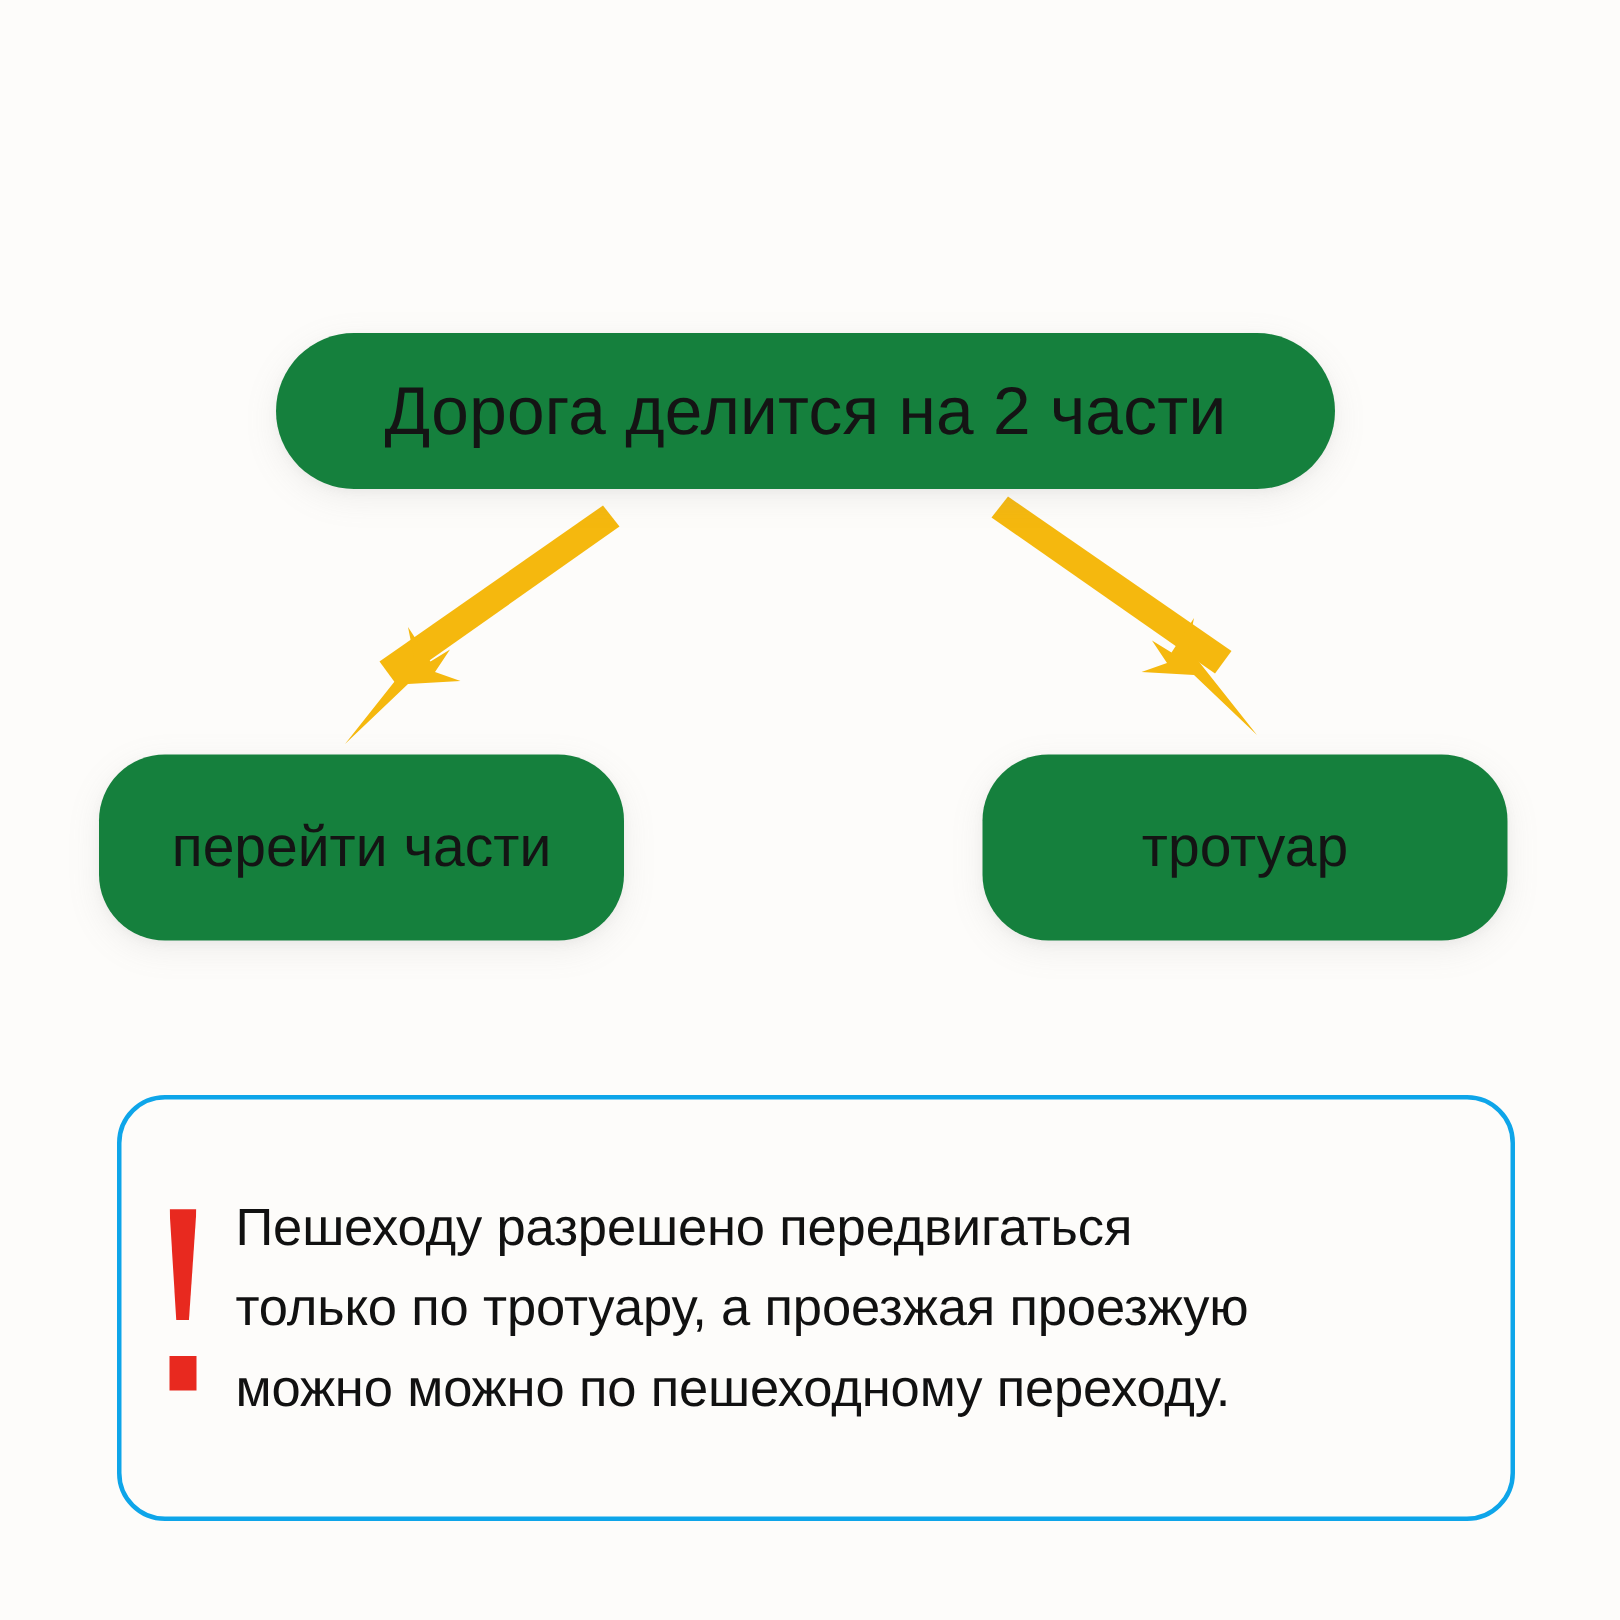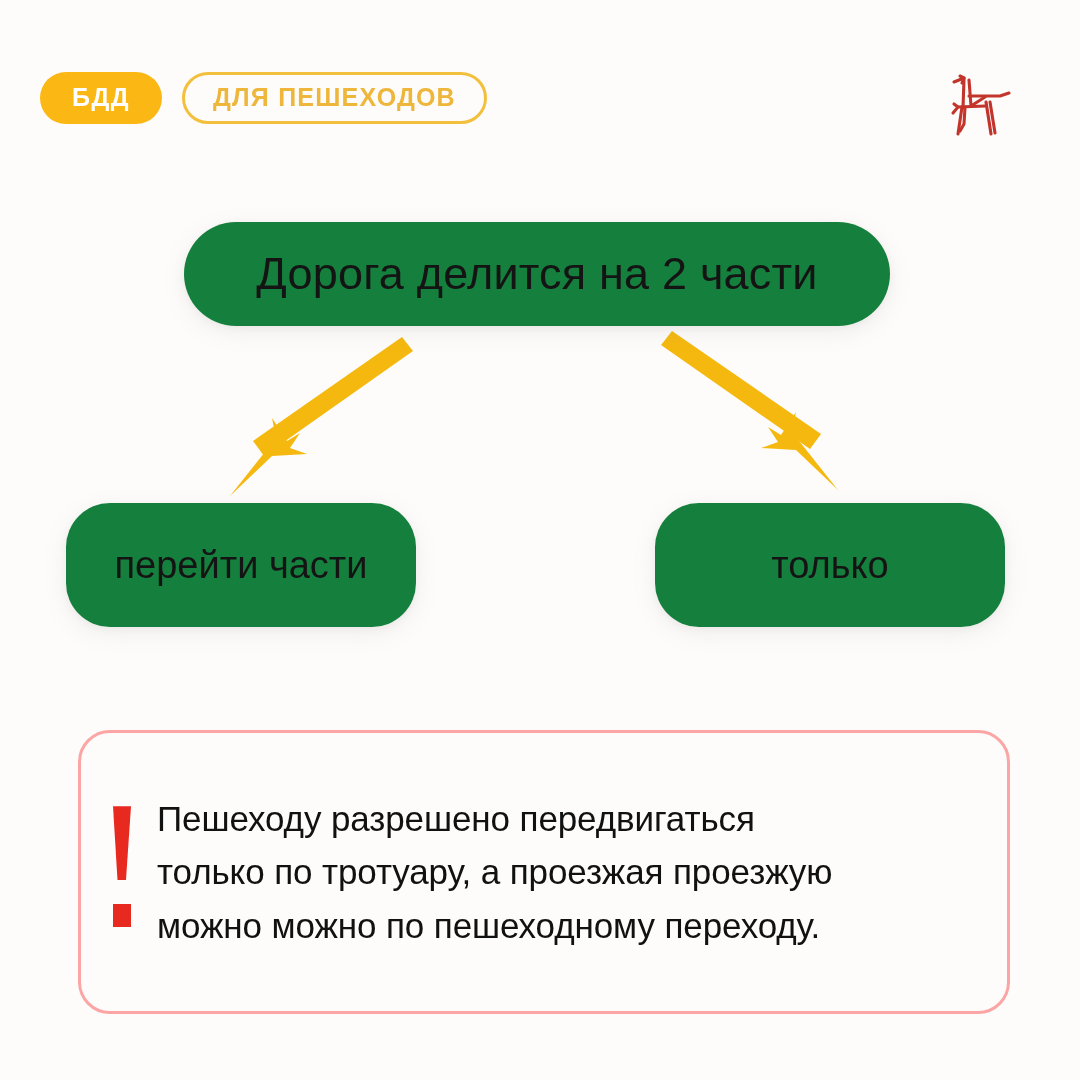--- a/index.html
+++ b/index.html
@@ -135,21 +135,21 @@
     pointer-events: none;
   }
 
   
   .note {
     position: absolute;
     left: 78px;
     top: 730px;
     width: 932px;
     height: 284px;
-    border: 3px solid #fca5a5;
+    border: 3px solid #0ea5e9;
     border-radius: 32px;
     box-sizing: border-box;
     display: flex;
     align-items: center;
   }
 
   .note-inner {
     display: flex;
     align-items: flex-start;
     gap: 24px;
@@ -189,53 +189,20 @@
   .note-text .ln {
     display: block;
     white-space: nowrap;
   }
 </style>
 </head>
 <body>
 
 <div class="slide">
 
-  <div class="header">
-    <div class="badge-solid">БДД</div>
-
-    <div class="badge-outline">ДЛЯ ПЕШЕХОДОВ</div>
-
-    <div class="logo">
-      <svg viewBox="0 0 78 78" width="78" height="78" aria-hidden="true">
-        <g fill="none" stroke="#c3352c" stroke-width="3.1" stroke-linecap="round" stroke-linejoin="round">
-
-          <path d="M14 18 L24 14"></path>
-          <path d="M20 12 L24 14 L22 19"></path>
-
-          <path d="M24 15 L23 44"></path>
-
-          <path d="M29 16 L31 42"></path>
-
-          <path d="M29 32 L60 32 L69 29"></path>
-
-          <path d="M18 43 L46 42"></path>
-
-          <path d="M14 40 L18 43 L13 49"></path>
-
-          <path d="M22 43 L18 70"></path>
-          <path d="M25 43 L24 60 L20 67"></path>
-
-          <path d="M31 42 L45 33"></path>
-
-          <path d="M46 38 L51 70"></path>
-          <path d="M50 38 L55 69"></path>
-        </g>
-      </svg>
-    </div>
-  </div>
 
   <svg class="arrows" viewBox="0 0 1080 1080">
 
     <g>
       <path d="M413 351 L264 456 L253 441 L402 337 Z" fill="#f5b80e"></path>
       <path d="M230 496
                L276 438
                L272 418
                L287 441
                L300 433
@@ -264,21 +231,21 @@
   </div>
 
   <div class="card card-left">
     <span>
       <span class="ln">перейти</span>
       <span class="ln">части</span>
     </span>
   </div>
 
   <div class="card card-right">
-    <span>только</span>
+    <span>тротуар</span>
   </div>
 
   <div class="note">
     <div class="note-inner">
       <div class="bang">
         <div class="bang-stroke"></div>
         <div class="bang-dot"></div>
       </div>
       <div class="note-text">
         <span class="ln">Пешеходу разрешено передвигаться</span>

